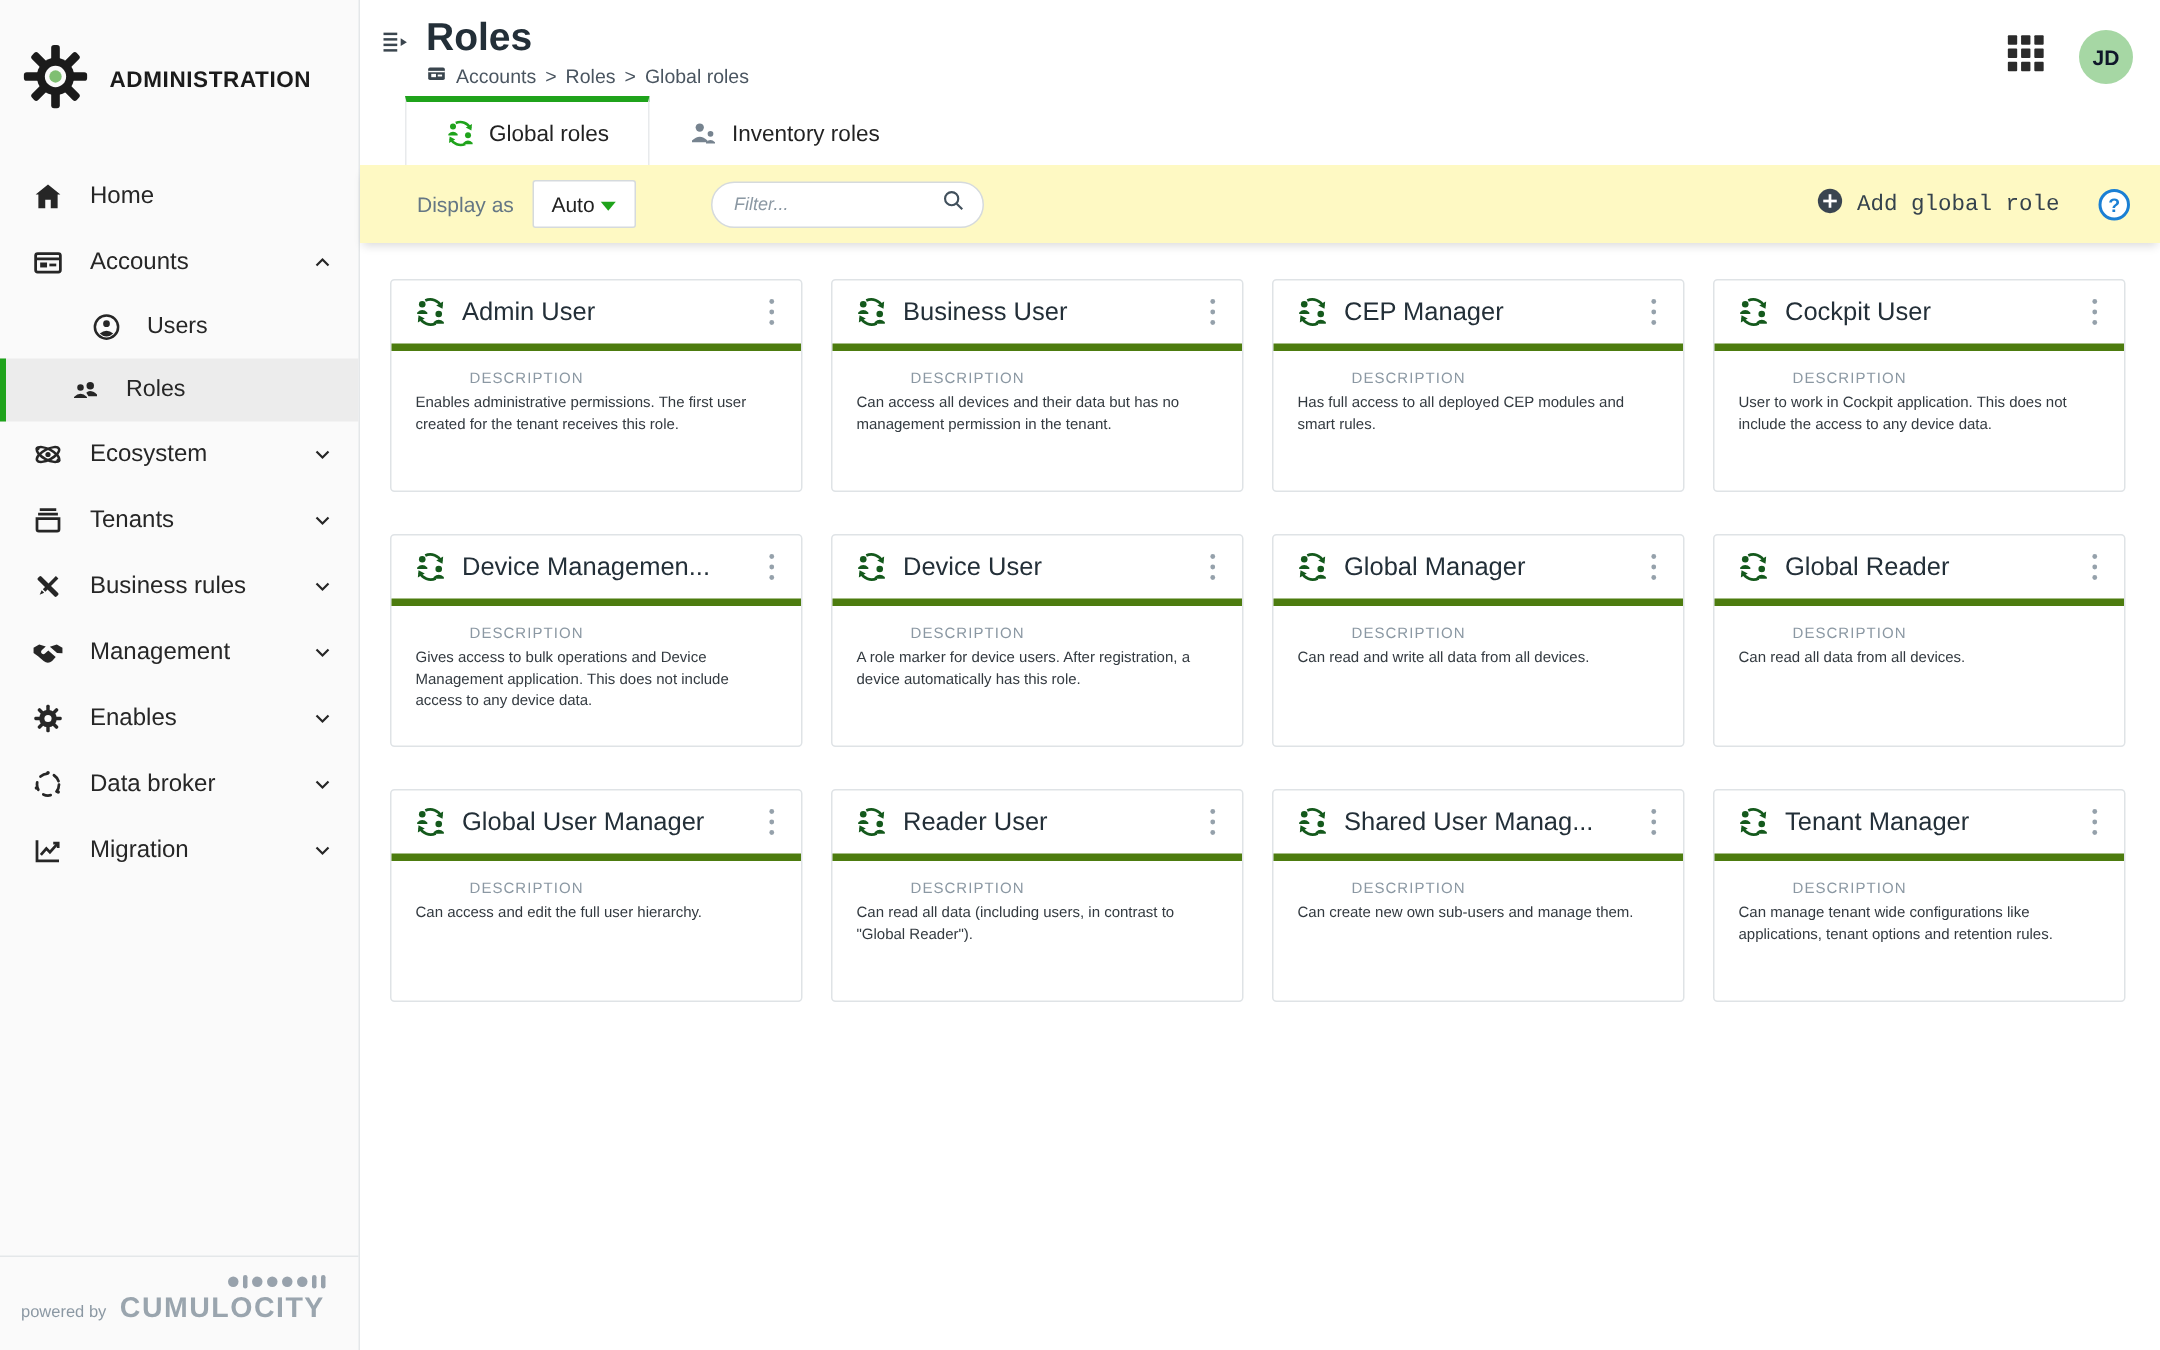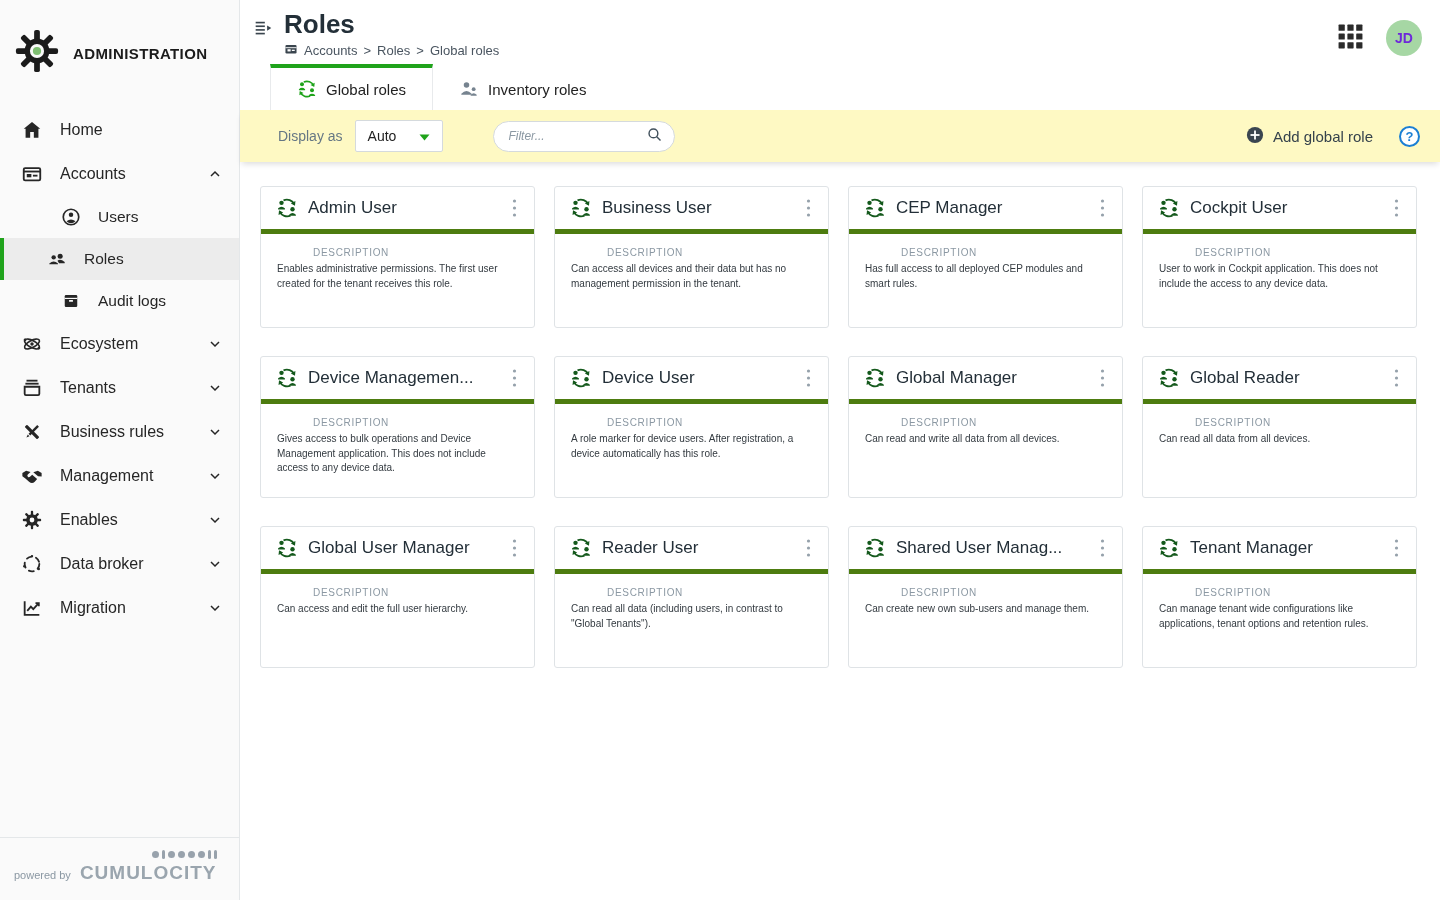--- a/index.html
+++ b/index.html
@@ -34,45 +34,45 @@
   .main { flex:1; display:flex; flex-direction:column; min-width:0; }
 
   .top-header { display:flex; padding:10px 18px 0 12px; height:64px; flex:none; }
   .nav-toggle { margin-top:8px; cursor:pointer; flex:none; }
   .title-block { margin-left:10px; }
   .page-title { font-size:26px; font-weight:600; color:#232f38; line-height:1.1; }
   .breadcrumb { display:flex; align-items:center; gap:6px; margin-top:3px;
     font-size:13px; color:#4a5560; }
   .crumb { cursor:pointer; }
   .header-right { margin-left:auto; display:flex; align-items:center; gap:22px; margin-top:2px; }
-  .avatar { width:36px; height:36px; border-radius:50%; background:#a6d7a4; color:#6d28d9;
+  .avatar { width:36px; height:36px; border-radius:50%; background:#a6d7a4; color:#0f172a;
     display:flex; align-items:center; justify-content:center; font-size:14px; font-weight:600;
     cursor:pointer; }
 
   .tabs { display:flex; padding-left:30px; height:46px; flex:none; align-items:stretch; }
   .tab { display:flex; align-items:center; gap:9px; padding:0 26px; font-size:15px;
     color:#222; cursor:pointer; border-top:4px solid transparent; }
   .tab.active { border-top:4px solid #1fa31b; border-left:1px solid #e8eaec;
     border-right:1px solid #e8eaec; background:#fff; }
 
   .toolbar { height:52px; flex:none; display:flex; align-items:center; background:#fef9c3;
     padding:0 20px 0 38px; box-shadow:0 4px 6px -2px rgba(0,0,0,.14); position:relative; z-index:2; }
   .display-label { font-size:14px; color:#657784; margin-right:12px; }
   .display-select { border:1px solid #d5dadd; border-radius:2px; height:32px; padding:0 12px;
-    display:flex; align-items:center; gap:23px; font-size:14px; color:#222; background:#fff;
+    display:flex; align-items:center; gap:4px; font-size:14px; color:#222; background:#fff;
     cursor:pointer; }
   .filter-box { margin-left:50px; width:182px; height:31px; border:1px solid #d5dadd;
     border-radius:16px; display:flex; align-items:center; padding:0 11px 0 14px; background:#fff; }
   .filter-box input { border:none; outline:none; flex:1; min-width:0; font-size:12px;
     font-style:italic; color:#222; background:transparent;
     font-family:"Liberation Sans", sans-serif; }
   .filter-box input::placeholder { color:#8b98a3; font-style:italic; }
   .toolbar-right { margin-left:auto; display:flex; align-items:center; gap:26px; }
   .add-btn { display:flex; align-items:center; gap:9px; font-size:15px; color:#35424c;
-    cursor:pointer; background:none; border:none; font-family:Liberation Sans, sans-serif; }
+    cursor:pointer; background:none; border:none; font-family:Liberation Mono, monospace; }
   .help-btn { width:21px; height:21px; border:2px solid #1b7fd4; border-radius:50%;
     color:#1b7fd4; font-size:13px; font-weight:bold; display:flex; align-items:center;
     justify-content:center; cursor:pointer; background:#fff; }
 
   .content { flex:1; overflow:auto; background:#fff; padding:24px 23px 20px 20px; }
   .grid { display:grid; grid-template-columns:repeat(4,1fr); column-gap:19px; row-gap:28px; }
   .card { border:1px solid #dfe3e6; border-radius:3px; background:#fff; height:142px;
     display:flex; flex-direction:column; }
   .card-header { display:flex; align-items:center; gap:10px; padding:0 10px 0 15px;
     height:47px; flex:none; border-bottom:5px solid #4d7c0f; }
@@ -149,30 +149,20 @@
         <svg width="20" height="20" viewBox="0 0 24 24" fill="#262626">
             <circle cx="8" cy="10" r="2.6"></circle>
             <path d="M2.8 17.5 Q8 12.6 13.2 17.5 L13.2 18.4 L2.8 18.4 Z"></path>
             <circle cx="15.8" cy="8.6" r="3"></circle>
             <path d="M12.6 14.1 Q15.8 11 21.2 15.5 L21.2 17 L14.4 17 Z"></path>
           </svg>
       </span>
       <span>Roles</span>
     </div>
 
-    <div class="nav-sub">
-      <span class="ic">
-        <svg width="20" height="20" viewBox="0 0 24 24">
-            <rect x="4.5" y="4.8" width="15" height="14.4" rx="1.4" fill="#262626"></rect>
-            <rect x="4.5" y="8.2" width="15" height="1.4" fill="#fafafa"></rect>
-            <rect x="9.6" y="10.8" width="4.8" height="2" rx="0.6" fill="#fafafa"></rect>
-          </svg>
-      </span>
-      <span>Audit logs</span>
-    </div>
 
     <div class="nav-item">
       <span class="ic">
         <svg width="22" height="22" viewBox="0 0 24 24">
             <ellipse cx="12" cy="12" rx="9" ry="3.8" fill="none" stroke="#262626" stroke-width="1.8" transform="rotate(-28 12 12)"></ellipse>
             <ellipse cx="12" cy="12" rx="9" ry="3.8" fill="none" stroke="#262626" stroke-width="1.8" transform="rotate(28 12 12)"></ellipse>
             <circle cx="12" cy="12" r="1.9" fill="#262626"></circle>
             <circle cx="4.4" cy="7.6" r="1.5" fill="#262626"></circle>
             <circle cx="19.6" cy="16.4" r="1.5" fill="#262626"></circle>
           </svg>
@@ -704,21 +694,21 @@
           <span class="kebab">
               <svg width="5" height="20" viewBox="0 0 5 20" fill="#95a1ab">
                 <circle cx="2.5" cy="3" r="1.6"></circle>
                 <circle cx="2.5" cy="10" r="1.6"></circle>
                 <circle cx="2.5" cy="17" r="1.6"></circle>
               </svg>
             </span>
         </div>
         <div class="card-body">
           <div class="desc-label">DESCRIPTION</div>
-          <div class="desc-text">Can read all data (including users, in contrast to "Global Tenants").</div>
+          <div class="desc-text">Can read all data (including users, in contrast to "Global Reader").</div>
         </div>
       </article>
 
       <article class="card">
         <div class="card-header">
           <span class="role-ic">
               <svg width="22" height="22" viewBox="0 0 24 24">
                 <path d="M8.2 3.6 A 9 9 0 0 1 20 8" fill="none" stroke="currentColor" stroke-width="2"></path>
                 <path d="M21.2 4.4 L20.7 9.6 L16.2 7.2 Z" fill="currentColor"></path>
                 <circle cx="6" cy="6.4" r="2.4" fill="currentColor"></circle>

